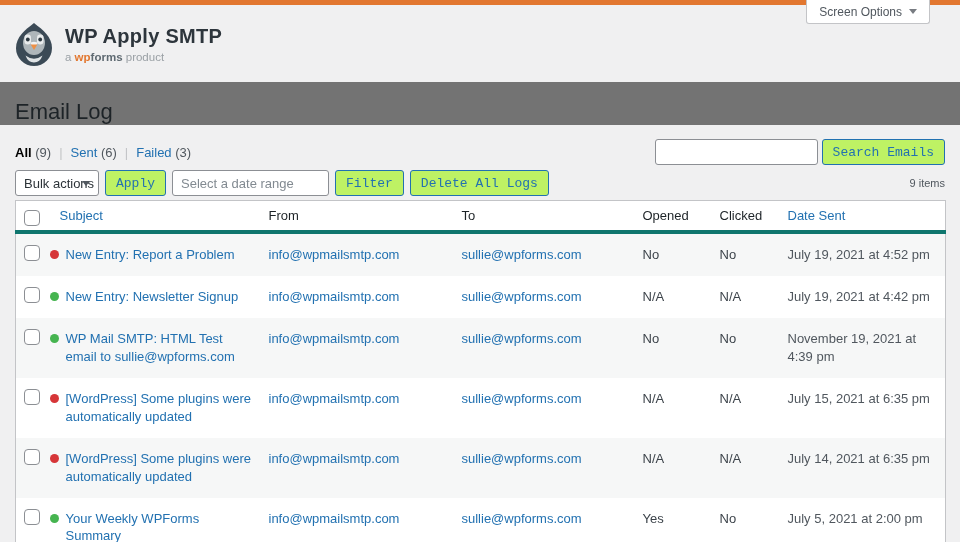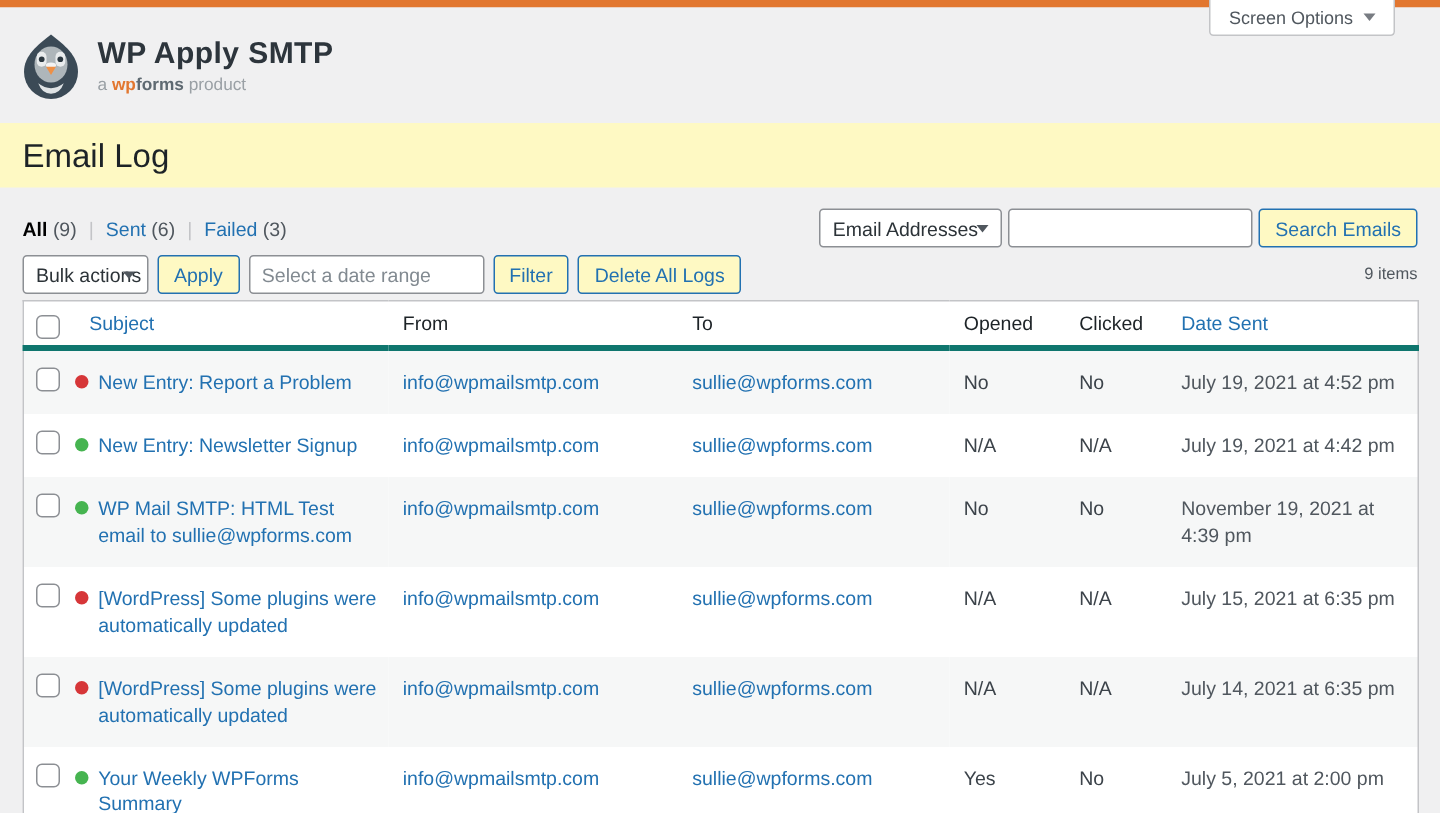--- a/index.html
+++ b/index.html
@@ -24,21 +24,21 @@
 
   
   .brand-header { height: 77px; display: flex; align-items: center; padding-left: 12px; background: #f0f0f1; }
   .logo { width: 44px; height: 44px; margin-right: 9px; flex: none; }
   .brand-title { font-size: 20px; font-weight: 700; color: #2d353c; letter-spacing: .3px; }
   .brand-sub { font-size: 11.5px; color: #9aa0a5; margin-top: 3px; }
   .brand-sub .wp { color: #e27730; font-weight: 700; }
   .brand-sub .forms { color: #5f6a72; font-weight: 700; }
 
   
-  .page-title-bar { height: 43px; background: #fef9c3; display: flex; align-items: center; padding: 0 15px; }
+  .page-title-bar { height: 43px; background: #737373; display: flex; align-items: flex-end; padding: 0 15px; }
   .page-title-bar h1 { margin: 0; font-size: 22px; font-weight: 400; color: #1d2327; }
 
   .content { padding: 0 15px; }
 
   
   .controls-top { margin-top: 14px; height: 26px; display: flex; justify-content: space-between; align-items: center; }
   .subsubsub { display: flex; align-items: center; gap: 5px; }
   .subsubsub a { text-decoration: none; color: #2271b1; cursor: pointer; }
   .subsubsub a.current { color: #000; font-weight: 700; }
   .subsubsub .count { color: #50575e; font-weight: 400; }
@@ -53,22 +53,22 @@
   .select-wrap .chev { position: absolute; right: 8px; top: 10px; width: 0; height: 0;
     border-left: 4px solid transparent; border-right: 4px solid transparent; border-top: 5px solid #50575e; }
   .text-input {
     height: 26px; background: #fff; border: 1px solid #8c8f94; border-radius: 3px;
     padding: 0 8px; font-family: inherit; font-size: 13px; color: #2c3338;
   }
   .text-input::placeholder { color: #828a91; }
   .search-input { width: 163px; }
   .date-input { width: 157px; }
   .btn {
-    height: 26px; background: #fef9c3; border: 1px solid #2271b1; border-radius: 3px;
-    color: #2271b1; font-size: 13px; padding: 0 10px; cursor: pointer; font-family: Liberation Sans, sans-serif; white-space: nowrap;
+    height: 26px; background: #bef264; border: 1px solid #2271b1; border-radius: 3px;
+    color: #2271b1; font-size: 13px; padding: 0 10px; cursor: pointer; font-family: Liberation Mono, monospace; white-space: nowrap;
   }
 
   
   .toolbar { margin-top: 5px; height: 26px; display: flex; justify-content: space-between; align-items: center; }
   .toolbar-left { display: flex; align-items: center; gap: 6px; }
   .bulk-select { width: 84px; justify-content: space-between; }
   .items-count { color: #50575e; font-size: 11px; }
 
   
   .log-table {
@@ -140,24 +140,20 @@
 
   <div class="controls-top">
     <div class="subsubsub">
       <a class="current"><span>All</span>&nbsp;<span class="count">(9)</span></a>
       <span class="sep">|</span>
       <a><span>Sent</span>&nbsp;<span class="count">(6)</span></a>
       <span class="sep">|</span>
       <a><span>Failed</span>&nbsp;<span class="count">(3)</span></a>
     </div>
     <div class="search-box">
-      <div class="select-wrap" style="width:122px;">
-        <span>Email Addresses</span>
-        <span class="chev"></span>
-      </div>
       <input class="text-input search-input" type="text" value="" style="">
       <button class="btn">Search Emails</button>
     </div>
   </div>
 
   <div class="toolbar">
     <div class="toolbar-left">
       <div class="select-wrap bulk-select">
         <span>Bulk actions</span>
         <span class="chev"></span>

